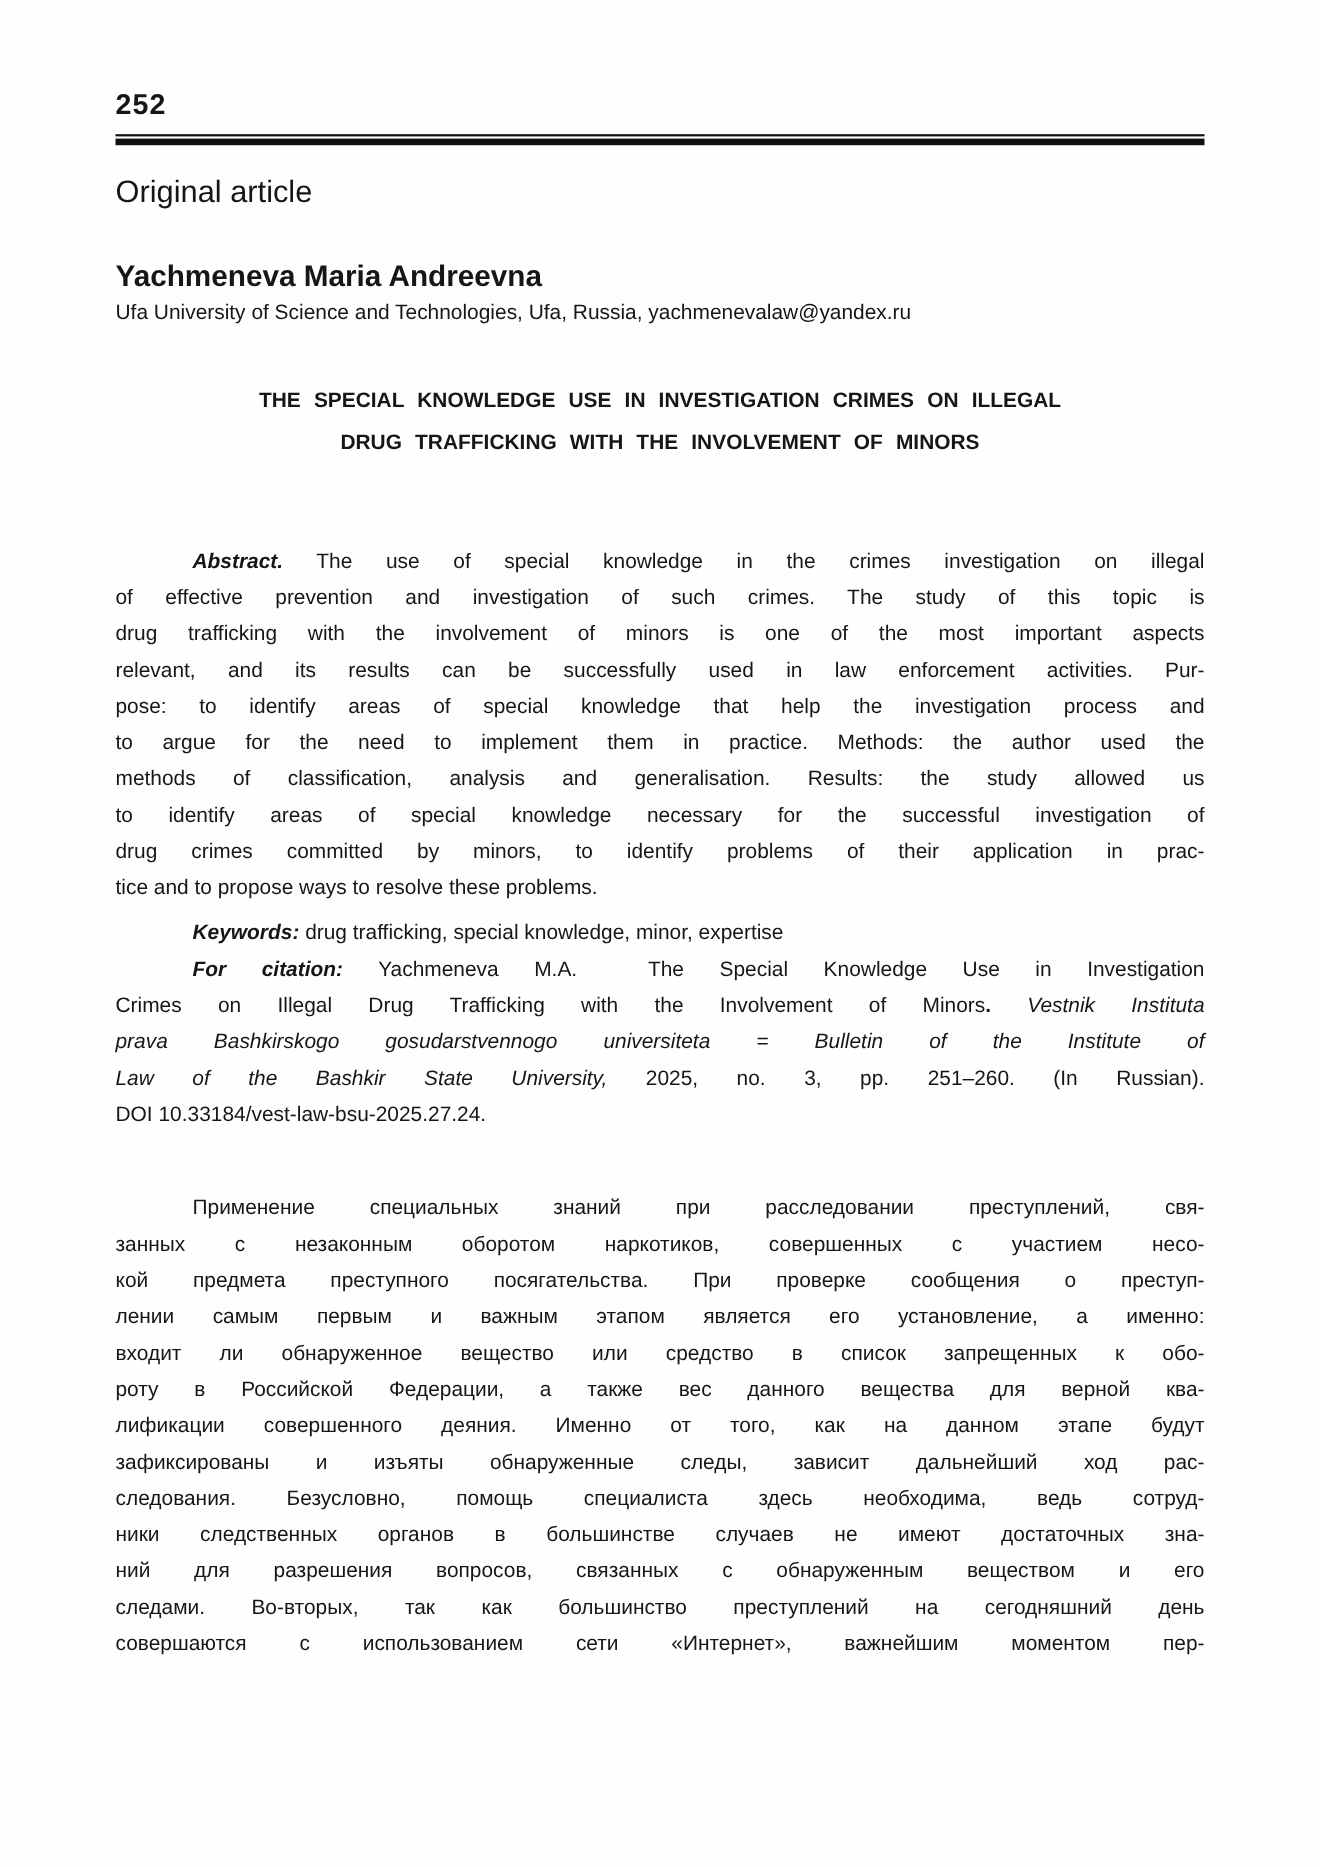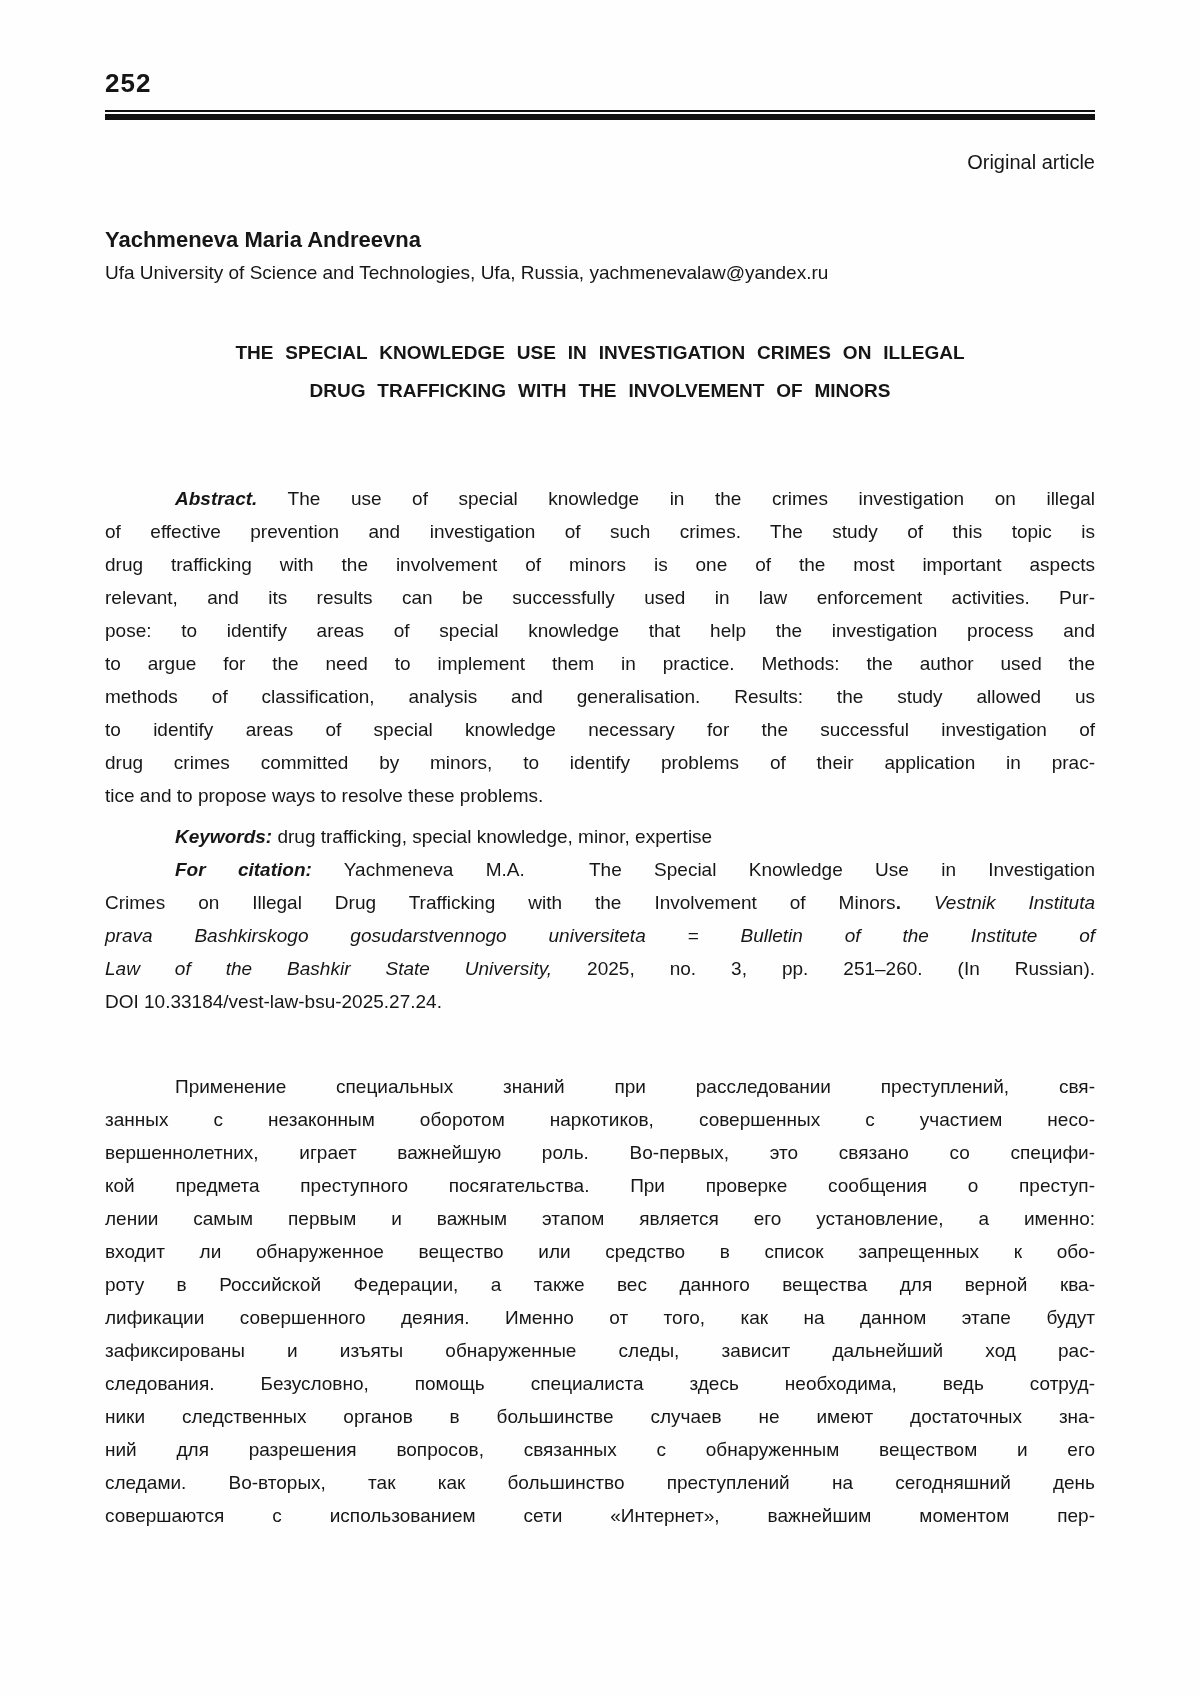--- a/index.html
+++ b/index.html
@@ -6,43 +6,42 @@
   body {
     width: 1200px;
     height: 1697px;
     background: #fefefe;
     color: #161616;
     font-family: "Liberation Sans", sans-serif;
     padding-top: 64px;
     box-sizing: border-box;
     overflow: hidden;
   }
-  .content { margin: 4px 105px; width: 990px; }
+  .content { margin: 16px 105px; width: 990px; }
 
   .pagenum {
     font-size: 26px;
     font-weight: bold;
     line-height: 30px;
     letter-spacing: 1px;
   }
   .double-rule {
     margin-top: 12px;
     height: 2px;
     border-top: 2px solid #101010;
     border-bottom: 6px solid #101010;
   }
   .article-type {
     margin-top: 26px;
-    font-size: 20px;
+    font-size: 28px;
     line-height: 33px;
-    text-align: right;
   }
   .author-block { margin-top: 44px; }
   .author-name {
-    font-size: 22px;
+    font-size: 27px;
     font-weight: bold;
     line-height: 33px;
   }
   .affiliation {
     font-size: 19px;
     line-height: 33px;
   }
 
   .para { font-size: 19px; line-height: 33px; }
 
@@ -110,21 +109,20 @@
       <div class="tline tfirst"><span class="b i">For citation:</span><span> Yachmeneva M.A.&nbsp; The Special Knowledge Use in Investigation</span></div>
       <div class="tline"><span>Crimes on Illegal Drug Trafficking with the Involvement of Minors</span><span class="b">.</span><span> </span><span class="i">Vestnik Instituta</span></div>
       <div class="tline"><span class="i">prava Bashkirskogo gosudarstvennogo universiteta = Bulletin of the Institute of</span></div>
       <div class="tline"><span class="i">Law of the Bashkir State University,</span><span> 2025, no. 3, pp. 251–260. (In Russian).</span></div>
       <div class="tline tlast"><span>DOI 10.33184/vest-law-bsu-2025.27.24.</span></div>
     </div>
 
   <div class="para russian">
       <div class="tline tfirst"><span>Применение специальных знаний при расследовании преступлений, свя-</span></div>
       <div class="tline"><span>занных с незаконным оборотом наркотиков, совершенных с участием несо-</span></div>
-      <div class="tline"><span>вершеннолетних, играет важнейшую роль. Во-первых, это связано со специфи-</span></div>
       <div class="tline"><span>кой предмета преступного посягательства. При проверке сообщения о преступ-</span></div>
       <div class="tline"><span>лении самым первым и важным этапом является его установление, а именно:</span></div>
       <div class="tline"><span>входит ли обнаруженное вещество или средство в список запрещенных к обо-</span></div>
       <div class="tline"><span>роту в Российской Федерации, а также вес данного вещества для верной ква-</span></div>
       <div class="tline"><span>лификации совершенного деяния. Именно от того, как на данном этапе будут</span></div>
       <div class="tline"><span>зафиксированы и изъяты обнаруженные следы, зависит дальнейший ход рас-</span></div>
       <div class="tline"><span>следования. Безусловно, помощь специалиста здесь необходима, ведь сотруд-</span></div>
       <div class="tline"><span>ники следственных органов в большинстве случаев не имеют достаточных зна-</span></div>
       <div class="tline"><span>ний для разрешения вопросов, связанных с обнаруженным веществом и его</span></div>
       <div class="tline"><span>следами. Во-вторых, так как большинство преступлений на сегодняшний день</span></div>

